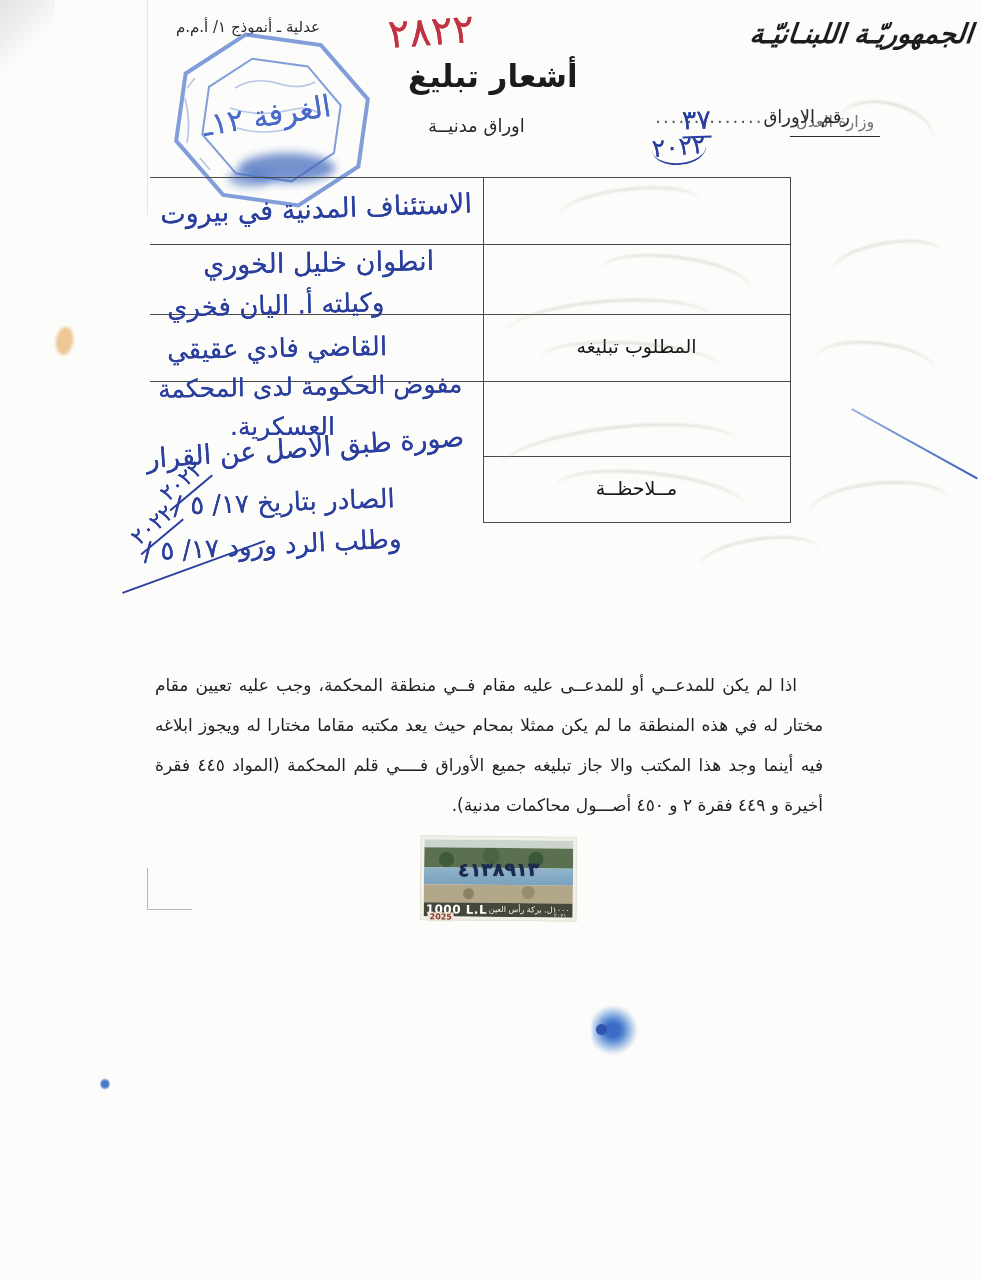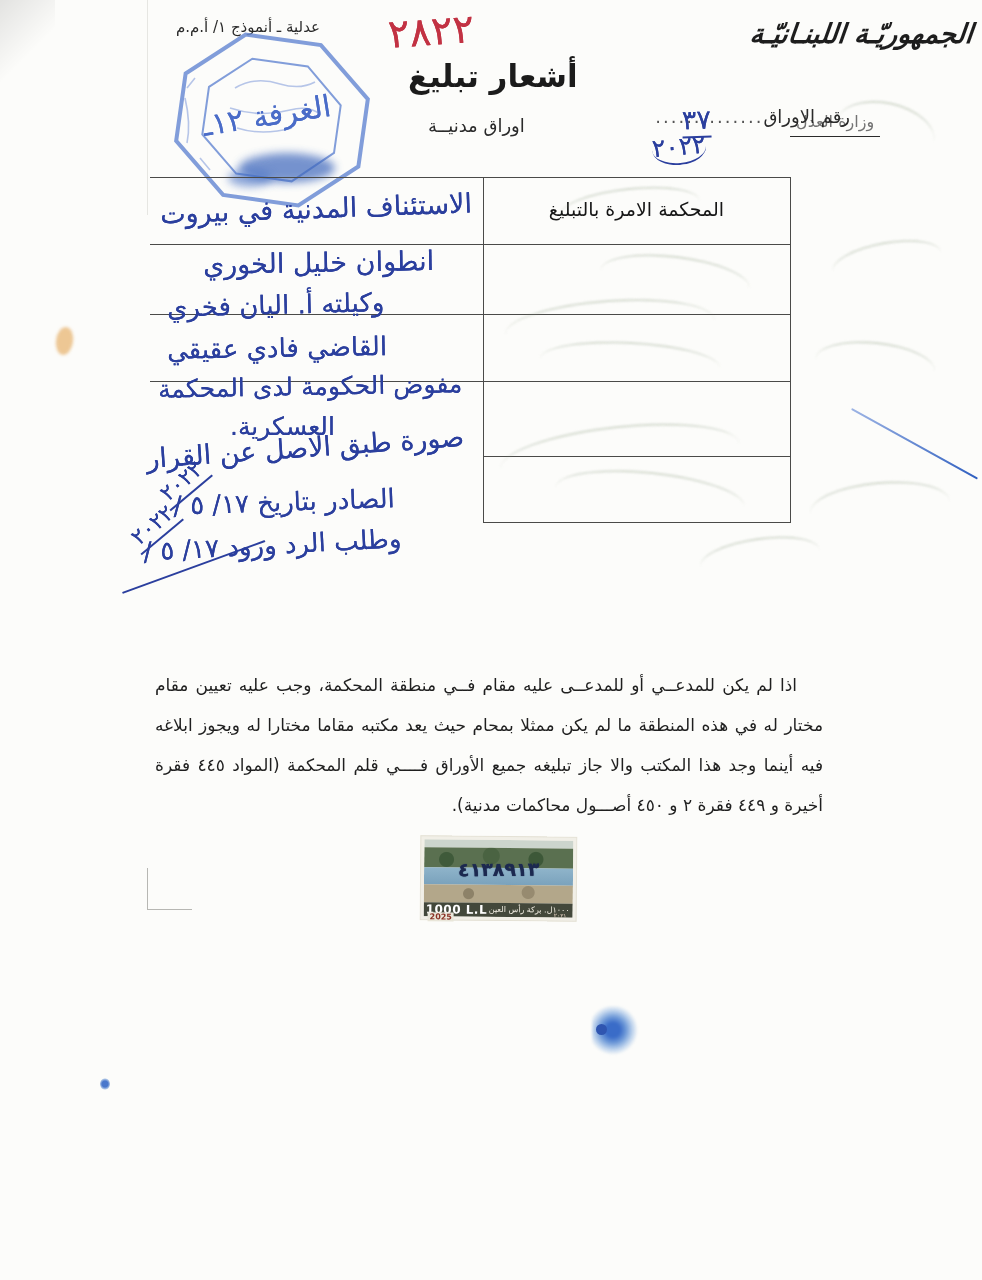--- a/index.html
+++ b/index.html
@@ -88,21 +88,22 @@
 
   <div class="abs hline" style="left:150px;top:177px;width:641px;"></div>
   <div class="abs hline" style="left:150px;top:244px;width:641px;"></div>
   <div class="abs hline" style="left:150px;top:314px;width:641px;"></div>
   <div class="abs hline" style="left:150px;top:381px;width:641px;"></div>
   <div class="abs hline" style="left:483px;top:456px;width:308px;"></div>
   <div class="abs hline" style="left:483px;top:522px;width:308px;"></div>
   <div class="abs vline" style="left:483px;top:177px;height:345px;"></div>
   <div class="abs vline" style="left:790px;top:177px;height:345px;"></div>
 
-  <div class="abs table-label rtl" style="left:483px;top:198px;width:307px;">المحكمة الامرة بالتبليغ</div>
+  <div class="abs table-label rtl" style="left:483px;top:335px;width:307px;">المطلوب تبليغه</div>
+  <div class="abs table-label rtl" style="left:483px;top:477px;width:307px;">مــلاحظــة</div>
 
   <div class="abs hw" style="left:160px;top:193px;font-size:27px;transform:rotate(-2deg);">الاستئناف المدنية في بيروت</div>
   <div class="abs hw" style="left:203px;top:247px;font-size:27px;transform:rotate(-1deg);">انطوان خليل الخوري</div>
   <div class="abs hw" style="left:167px;top:290px;font-size:26px;transform:rotate(-1.5deg);">وكيلته أ. اليان فخري</div>
   <div class="abs hw" style="left:167px;top:333px;font-size:26px;transform:rotate(-1deg);">القاضي فادي عقيقي</div>
   <div class="abs hw" style="left:158px;top:372px;font-size:25px;transform:rotate(-1deg);">مفوض الحكومة لدى المحكمة</div>
   <div class="abs hw" style="left:230px;top:412px;font-size:25px;">العسكرية.</div>
   <div class="abs hw" style="left:146px;top:432px;font-size:27px;transform:rotate(-4deg);">صورة طبق الاصل عن القرار</div>
   <div class="abs hw" style="left:173px;top:487px;font-size:26px;transform:rotate(-2deg);">الصادر بتاريخ ١٧/ ٥ /</div>
   <div class="abs hw" style="left:155px;top:468px;font-size:22px;transform:rotate(-40deg);border-bottom:2px solid #2b3f9e;padding:0 4px 2px 4px;">٢٠٢٢</div>

